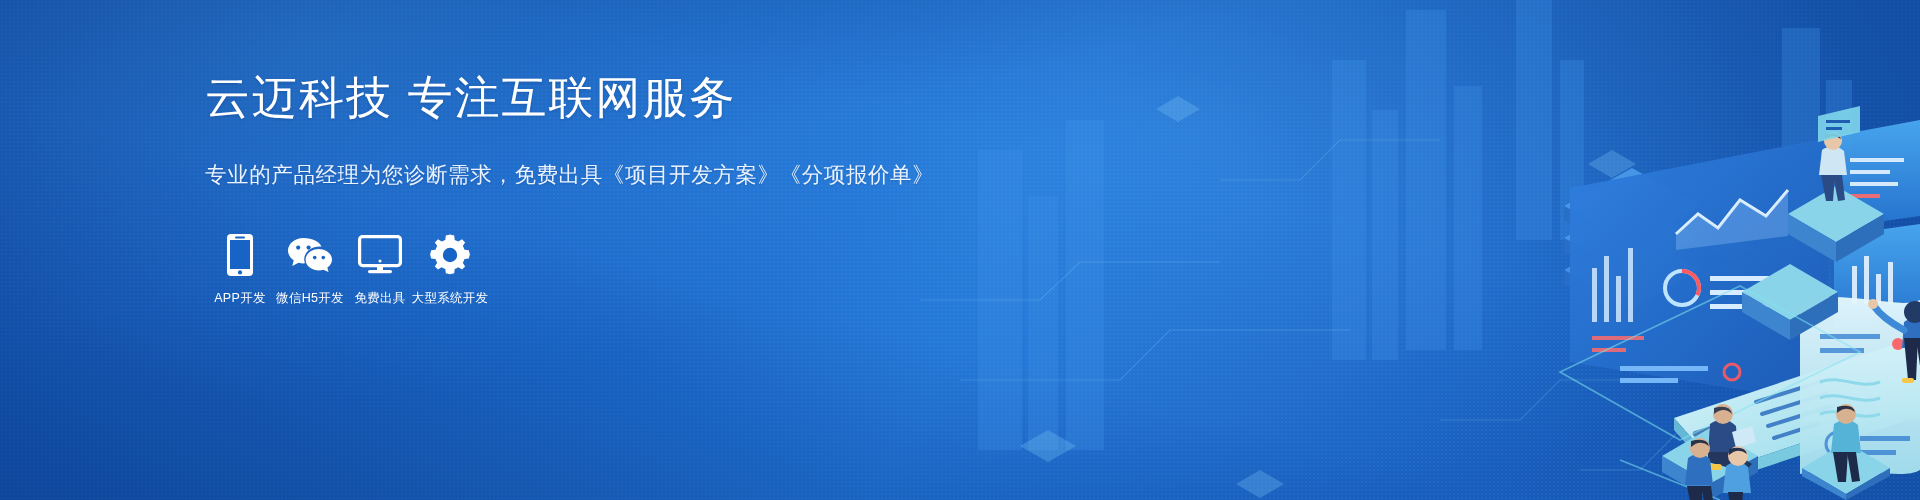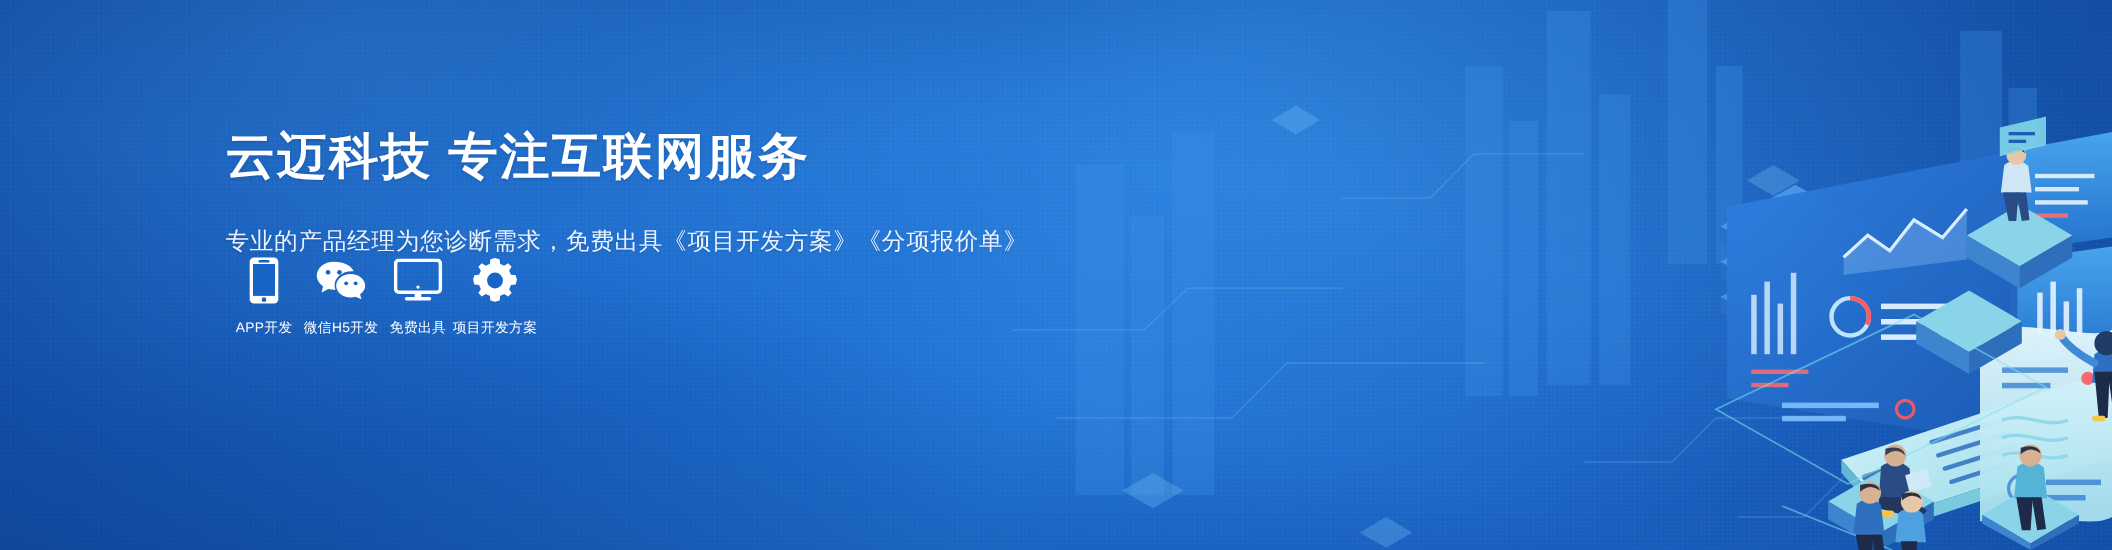--- a/index.html
+++ b/index.html
@@ -37,27 +37,26 @@
   }
 
   
   .content {
     position:absolute;
     left:205px; top:70px;
     width:700px;
   }
   .headline {
     font-size:45px;
-    font-weight:bold;
+    font-weight:normal;
     color:#ffffff;
     letter-spacing:2px;
     line-height:1.25;
     white-space:nowrap;
     text-shadow:0 1px 3px rgba(2,30,80,0.22);
-    margin-top:44px;
   }
   .sub {
     margin-top:32px;
     font-size:21.5px;
     color:#eaf3ff;
     line-height:1.62;
     letter-spacing:0.6px;
     white-space:nowrap;
   }
   .sub div { text-shadow:0 1px 2px rgba(2,30,80,0.18); }
@@ -401,18 +400,18 @@
       <span class="svc-label">免费出具</span>
     </div>
 
     <div class="service">
       <span class="svc-icon">
         <svg width="42" height="42" viewBox="0 0 42 42">
           <path fill="#ffffff" d="M21 0.5 l4.2 1.1 .5 4.3 c1.3 .4 2.5 1 3.6 1.7 l3.7 -2.3 3.1 3.1 -2.3 3.7 c.7 1.1 1.3 2.3 1.7 3.6 l4.3 .5 1.1 4.2 -1.1 4.2 -4.3 .5 c-.4 1.3 -1 2.5 -1.7 3.6 l2.3 3.7 -3.1 3.1 -3.7 -2.3 c-1.1 .7 -2.3 1.3 -3.6 1.7 l-.5 4.3 -4.2 1.1 -4.2 -1.1 -.5 -4.3 c-1.3 -.4 -2.5 -1 -3.6 -1.7 l-3.7 2.3 -3.1 -3.1 2.3 -3.7 c-.7 -1.1 -1.3 -2.3 -1.7 -3.6 l-4.3 -.5 -1.1 -4.2 1.1 -4.2 4.3 -.5 c.4 -1.3 1 -2.5 1.7 -3.6 l-2.3 -3.7 3.1 -3.1 3.7 2.3 c1.1 -.7 2.3 -1.3 3.6 -1.7 l.5 -4.3 z"></path>
           <circle cx="21" cy="21" r="7.2" fill="#1763c6"></circle>
         </svg>
       </span>
-      <span class="svc-label">项目开发方案</span>
+      <span class="svc-label">大型系统开发</span>
     </div>
 
   </div>
 
 </div>
 
 </body></html>

